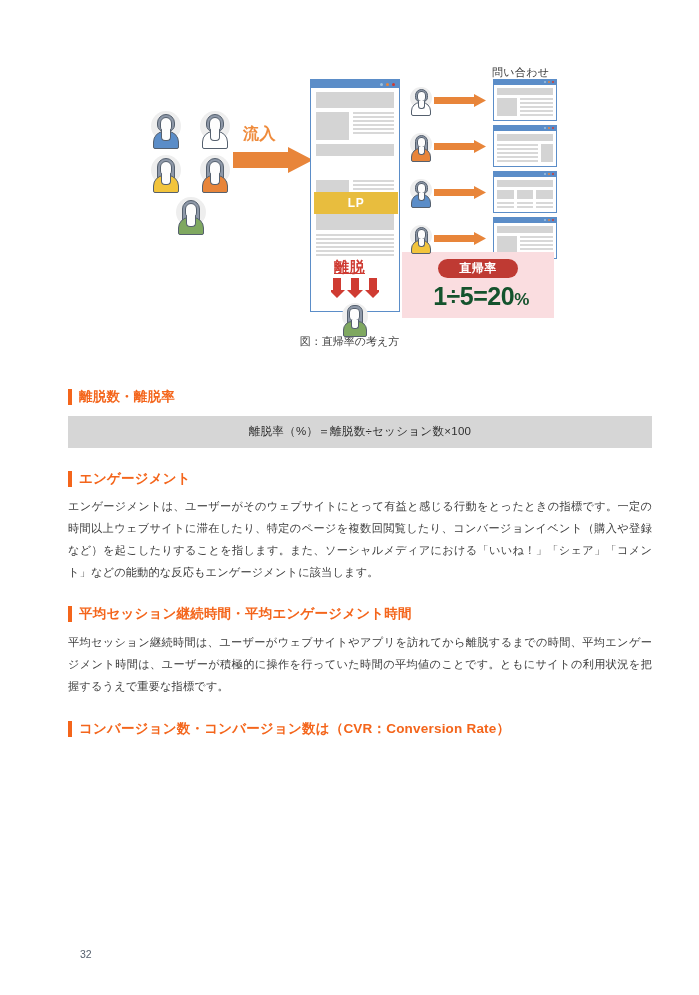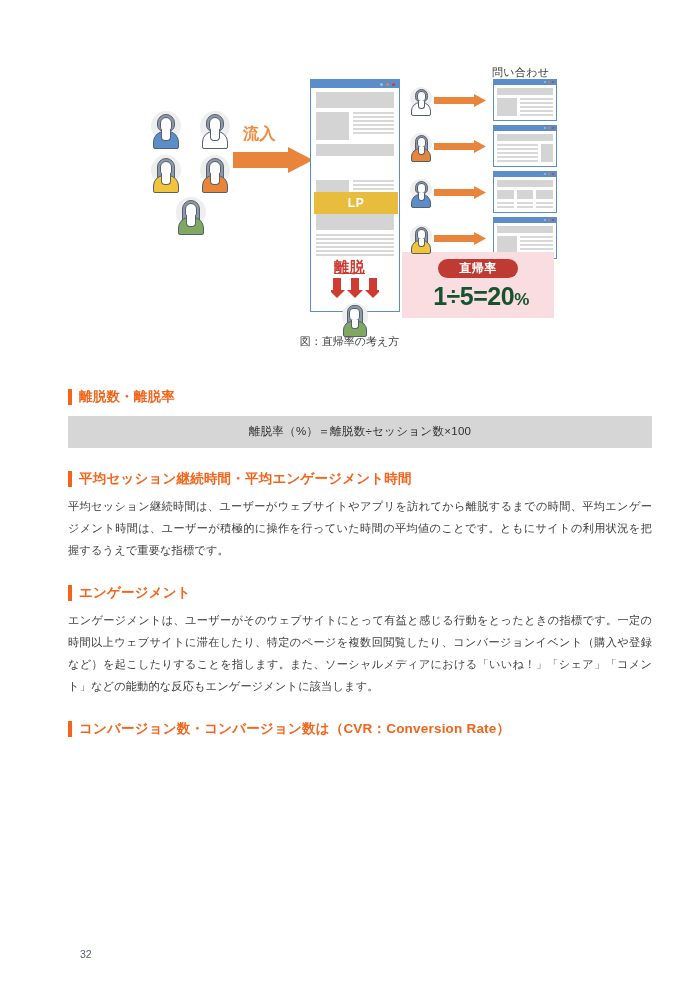--- a/index.html
+++ b/index.html
@@ -563,30 +563,30 @@
   </div>
 
   <div class="content">
 
     <div class="section">
       <div class="sec-head">離脱数・離脱率</div>
       <div class="formula-box">離脱率（%）＝離脱数÷セッション数×100</div>
     </div>
 
     <div class="section">
+      <div class="sec-head">エンゲージメント</div>
+      <div class="sec-body">エンゲージメントは、ユーザーがそのウェブサイトにとって有益と感じる行動をとったときの指標です。一定の時間以上ウェブサイトに滞在したり、特定のページを複数回閲覧したり、コンバージョンイベント（購入や登録など）を起こしたりすることを指します。また、ソーシャルメディアにおける「いいね！」「シェア」「コメント」などの能動的な反応もエンゲージメントに該当します。</div>
+    </div>
+
+    <div class="section">
       <div class="sec-head">平均セッション継続時間・平均エンゲージメント時間</div>
       <div class="sec-body">平均セッション継続時間は、ユーザーがウェブサイトやアプリを訪れてから離脱するまでの時間、平均エンゲージメント時間は、ユーザーが積極的に操作を行っていた時間の平均値のことです。ともにサイトの利用状況を把握するうえで重要な指標です。</div>
     </div>
 
     <div class="section">
-      <div class="sec-head">エンゲージメント</div>
-      <div class="sec-body">エンゲージメントは、ユーザーがそのウェブサイトにとって有益と感じる行動をとったときの指標です。一定の時間以上ウェブサイトに滞在したり、特定のページを複数回閲覧したり、コンバージョンイベント（購入や登録など）を起こしたりすることを指します。また、ソーシャルメディアにおける「いいね！」「シェア」「コメント」などの能動的な反応もエンゲージメントに該当します。</div>
-    </div>
-
-    <div class="section">
       <div class="sec-head">コンバージョン数・コンバージョン数は（CVR：Conversion Rate）</div>
     </div>
 
   </div>
 
   <div class="page-number">32</div>
 
 </div>
 
 </body></html>

